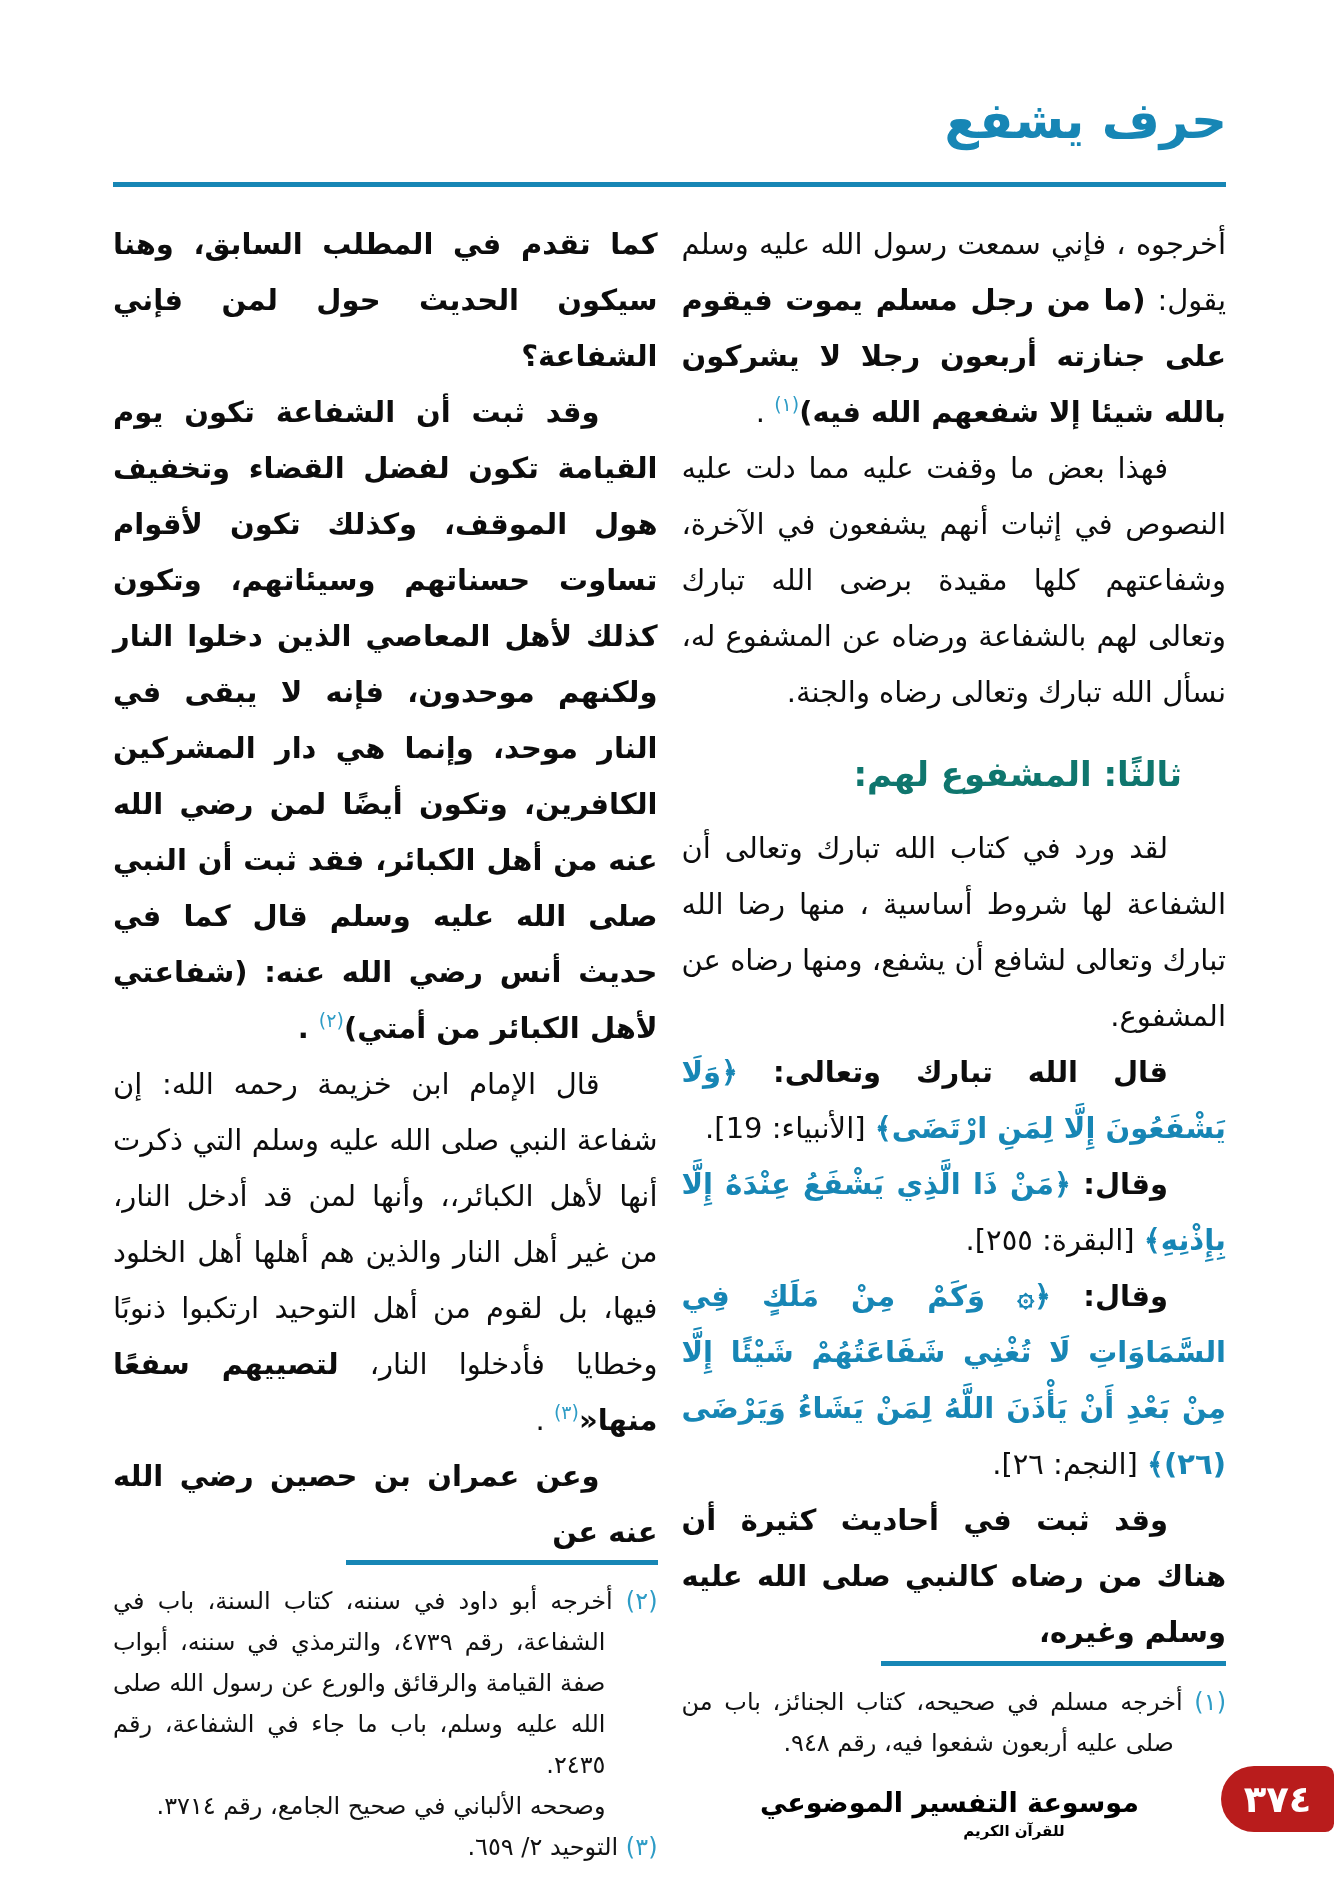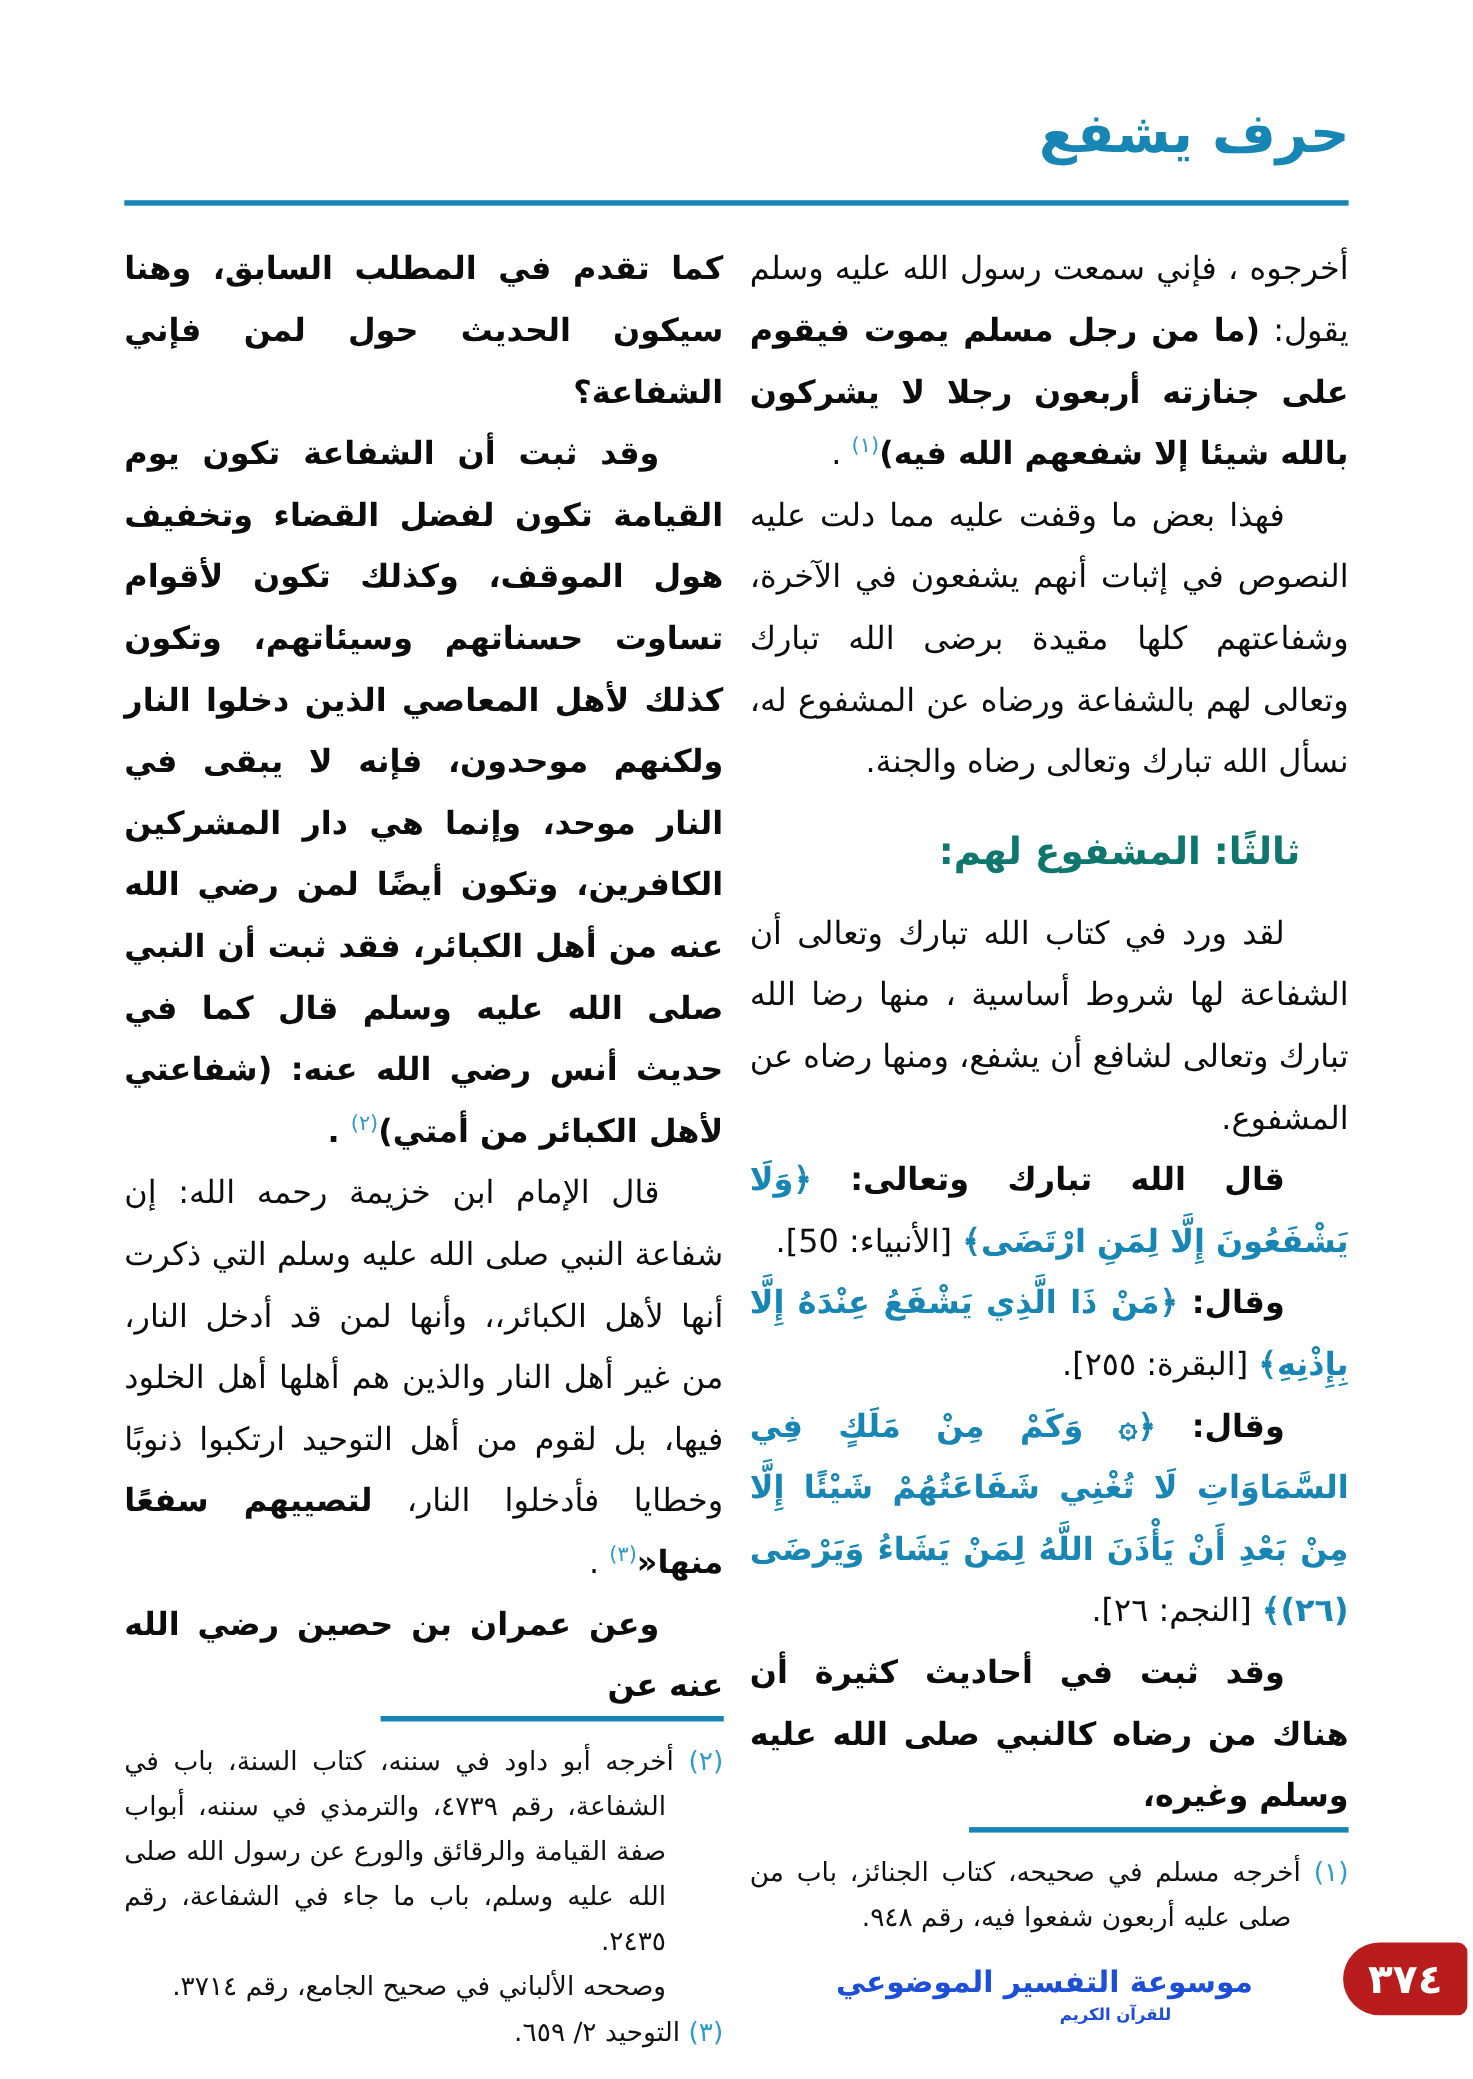--- a/index.html
+++ b/index.html
@@ -34,21 +34,21 @@
   .fnblock { margin-top:auto; }
   .fnrule { height:5px; background:#1786b5; margin-bottom:16px; }
   .fnrule.w-r { width:345px; }
   .fnrule.w-l { width:312px; }
   .fn { font-size:24px !important; line-height:41px !important; color:#111 !important;
         padding-right:52px; text-indent:-52px; }
   .fn-cont { text-indent:0 !important; }
   .fnnum { color:#2e9cc6; }
   .logo {
     position:absolute; bottom:50px; right:200px; width:250px; text-align:center;
-    color:#1d4ed8;
+    color:#000000;
   }
   .logo-l1 { font-size:27px; font-weight:bold; line-height:1.25; white-space:nowrap; }
   .logo-l2 { font-size:15px; font-weight:bold; margin-top:2px; }
   .page-badge {
     position:absolute; right:5px; bottom:58px; width:113px; height:66px;
     background:#b91c1c; color:#ffffff; font-size:37px; font-weight:bold;
     display:flex; align-items:center; justify-content:center;
     border-radius:34px 9px 9px 34px;
   }
 </style>
@@ -64,21 +64,21 @@
 
     <div class="col">
       <p><span>أخرجوه ، فإني سمعت رسول الله عليه وسلم يقول: </span><span class="b">(ما من رجل مسلم يموت فيقوم على جنازته أربعون رجلا لا يشركون بالله شيئا إلا شفعهم الله فيه)</span><span class="fnmark">(١)</span><span> .</span></p>
 
       <p class="ind">فهذا بعض ما وقفت عليه مما دلت عليه النصوص في إثبات أنهم يشفعون في الآخرة، وشفاعتهم كلها مقيدة برضى الله تبارك وتعالى لهم بالشفاعة ورضاه عن المشفوع له، نسأل الله تبارك وتعالى رضاه والجنة.</p>
 
       <div class="sec-heading">ثالثًا: المشفوع لهم:</div>
 
       <p class="ind">لقد ورد في كتاب الله تبارك وتعالى أن الشفاعة لها شروط أساسية ، منها رضا الله تبارك وتعالى لشافع أن يشفع، ومنها رضاه عن المشفوع.</p>
 
-      <p class="ind verse-p"><span class="b">قال الله تبارك وتعالى: </span><span class="quran">﴿وَلَا يَشْفَعُونَ إِلَّا لِمَنِ ارْتَضَى﴾</span><span> [الأنبياء: 50].</span></p>
+      <p class="ind verse-p"><span class="b">قال الله تبارك وتعالى: </span><span class="quran">﴿وَلَا يَشْفَعُونَ إِلَّا لِمَنِ ارْتَضَى﴾</span><span> [الأنبياء: 19].</span></p>
 
       <p class="ind verse-p"><span class="b">وقال: </span><span class="quran">﴿مَنْ ذَا الَّذِي يَشْفَعُ عِنْدَهُ إِلَّا بِإِذْنِهِ﴾</span><span> [البقرة: ٢٥٥].</span></p>
 
       <p class="ind verse-p"><span class="b">وقال: </span><span class="quran">﴿۞ وَكَمْ مِنْ مَلَكٍ فِي السَّمَاوَاتِ لَا تُغْنِي شَفَاعَتُهُمْ شَيْئًا إِلَّا مِنْ بَعْدِ أَنْ يَأْذَنَ اللَّهُ لِمَنْ يَشَاءُ وَيَرْضَى (٢٦)﴾</span><span> [النجم: ٢٦].</span></p>
 
       <p class="ind b">وقد ثبت في أحاديث كثيرة أن هناك من رضاه كالنبي صلى الله عليه وسلم وغيره،</p>
 
       <div class="fnblock">
         <div class="fnrule w-r"></div>
         <p class="fn"><span class="fnnum">(١)</span><span> أخرجه مسلم في صحيحه، كتاب الجنائز، باب من صلى عليه أربعون شفعوا فيه، رقم ٩٤٨.</span></p>

